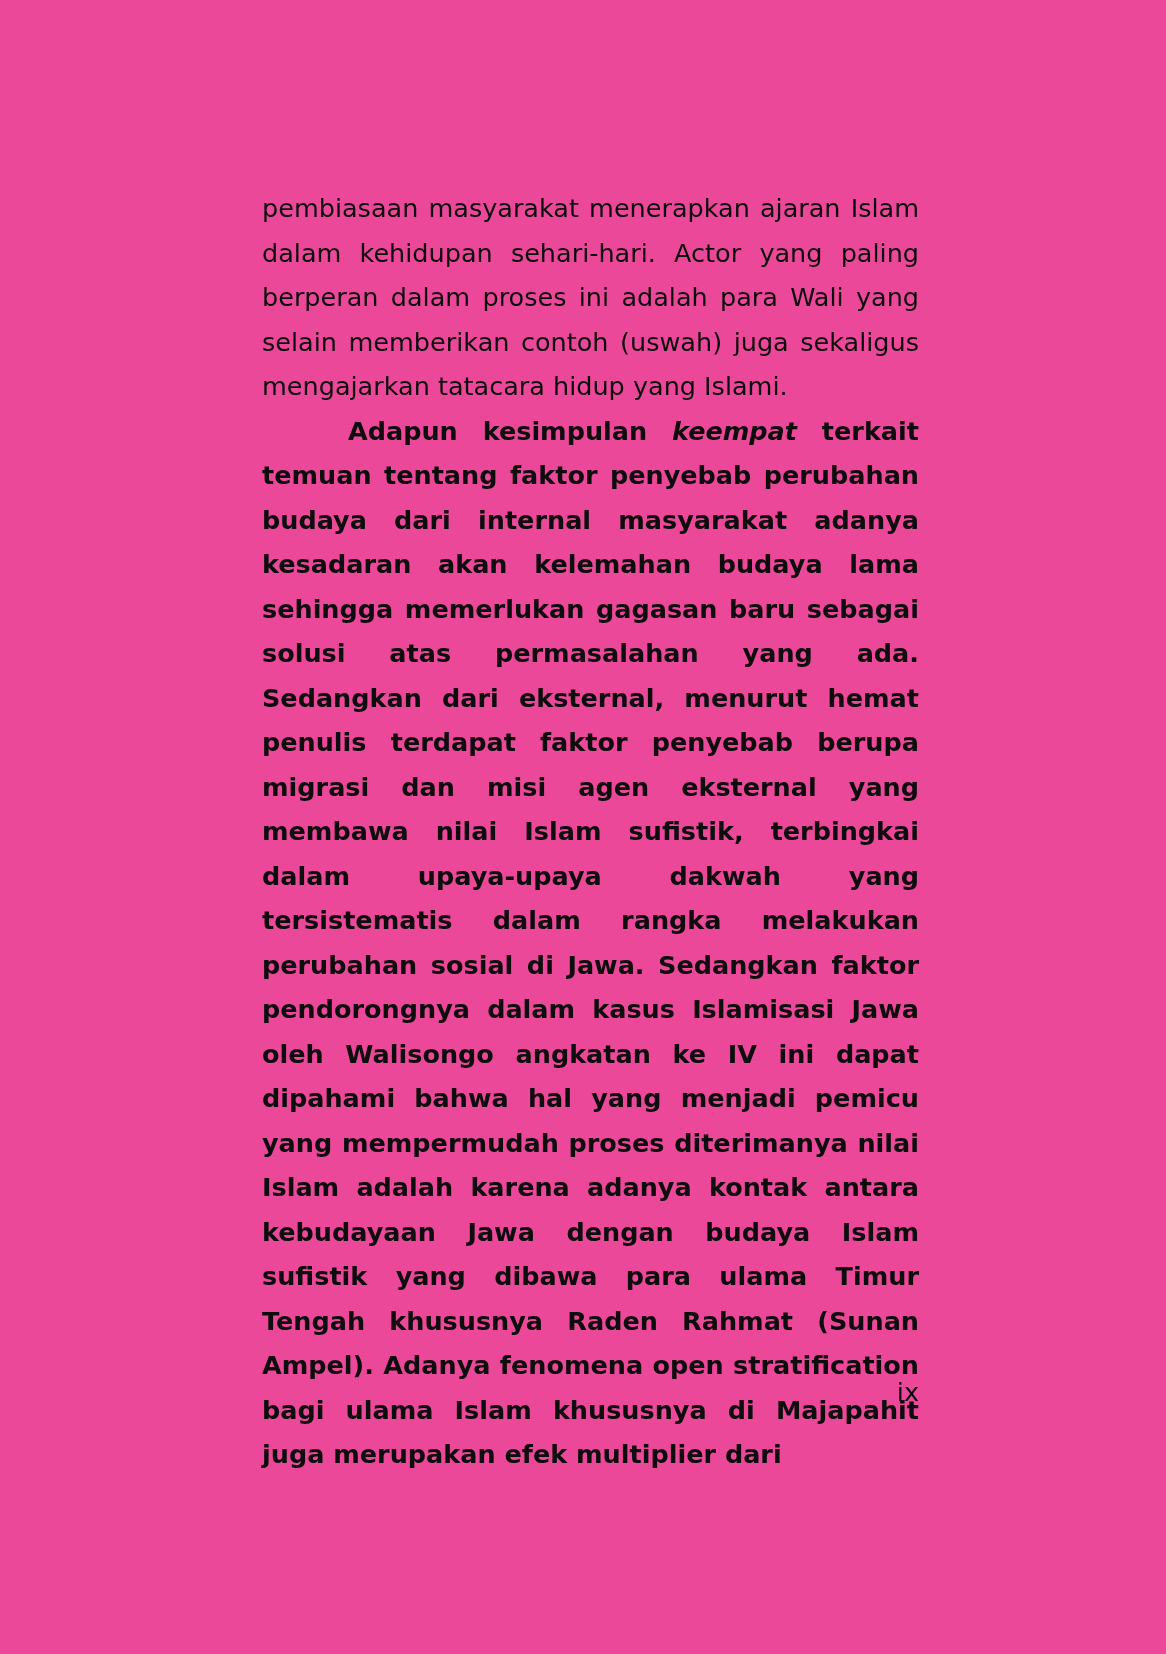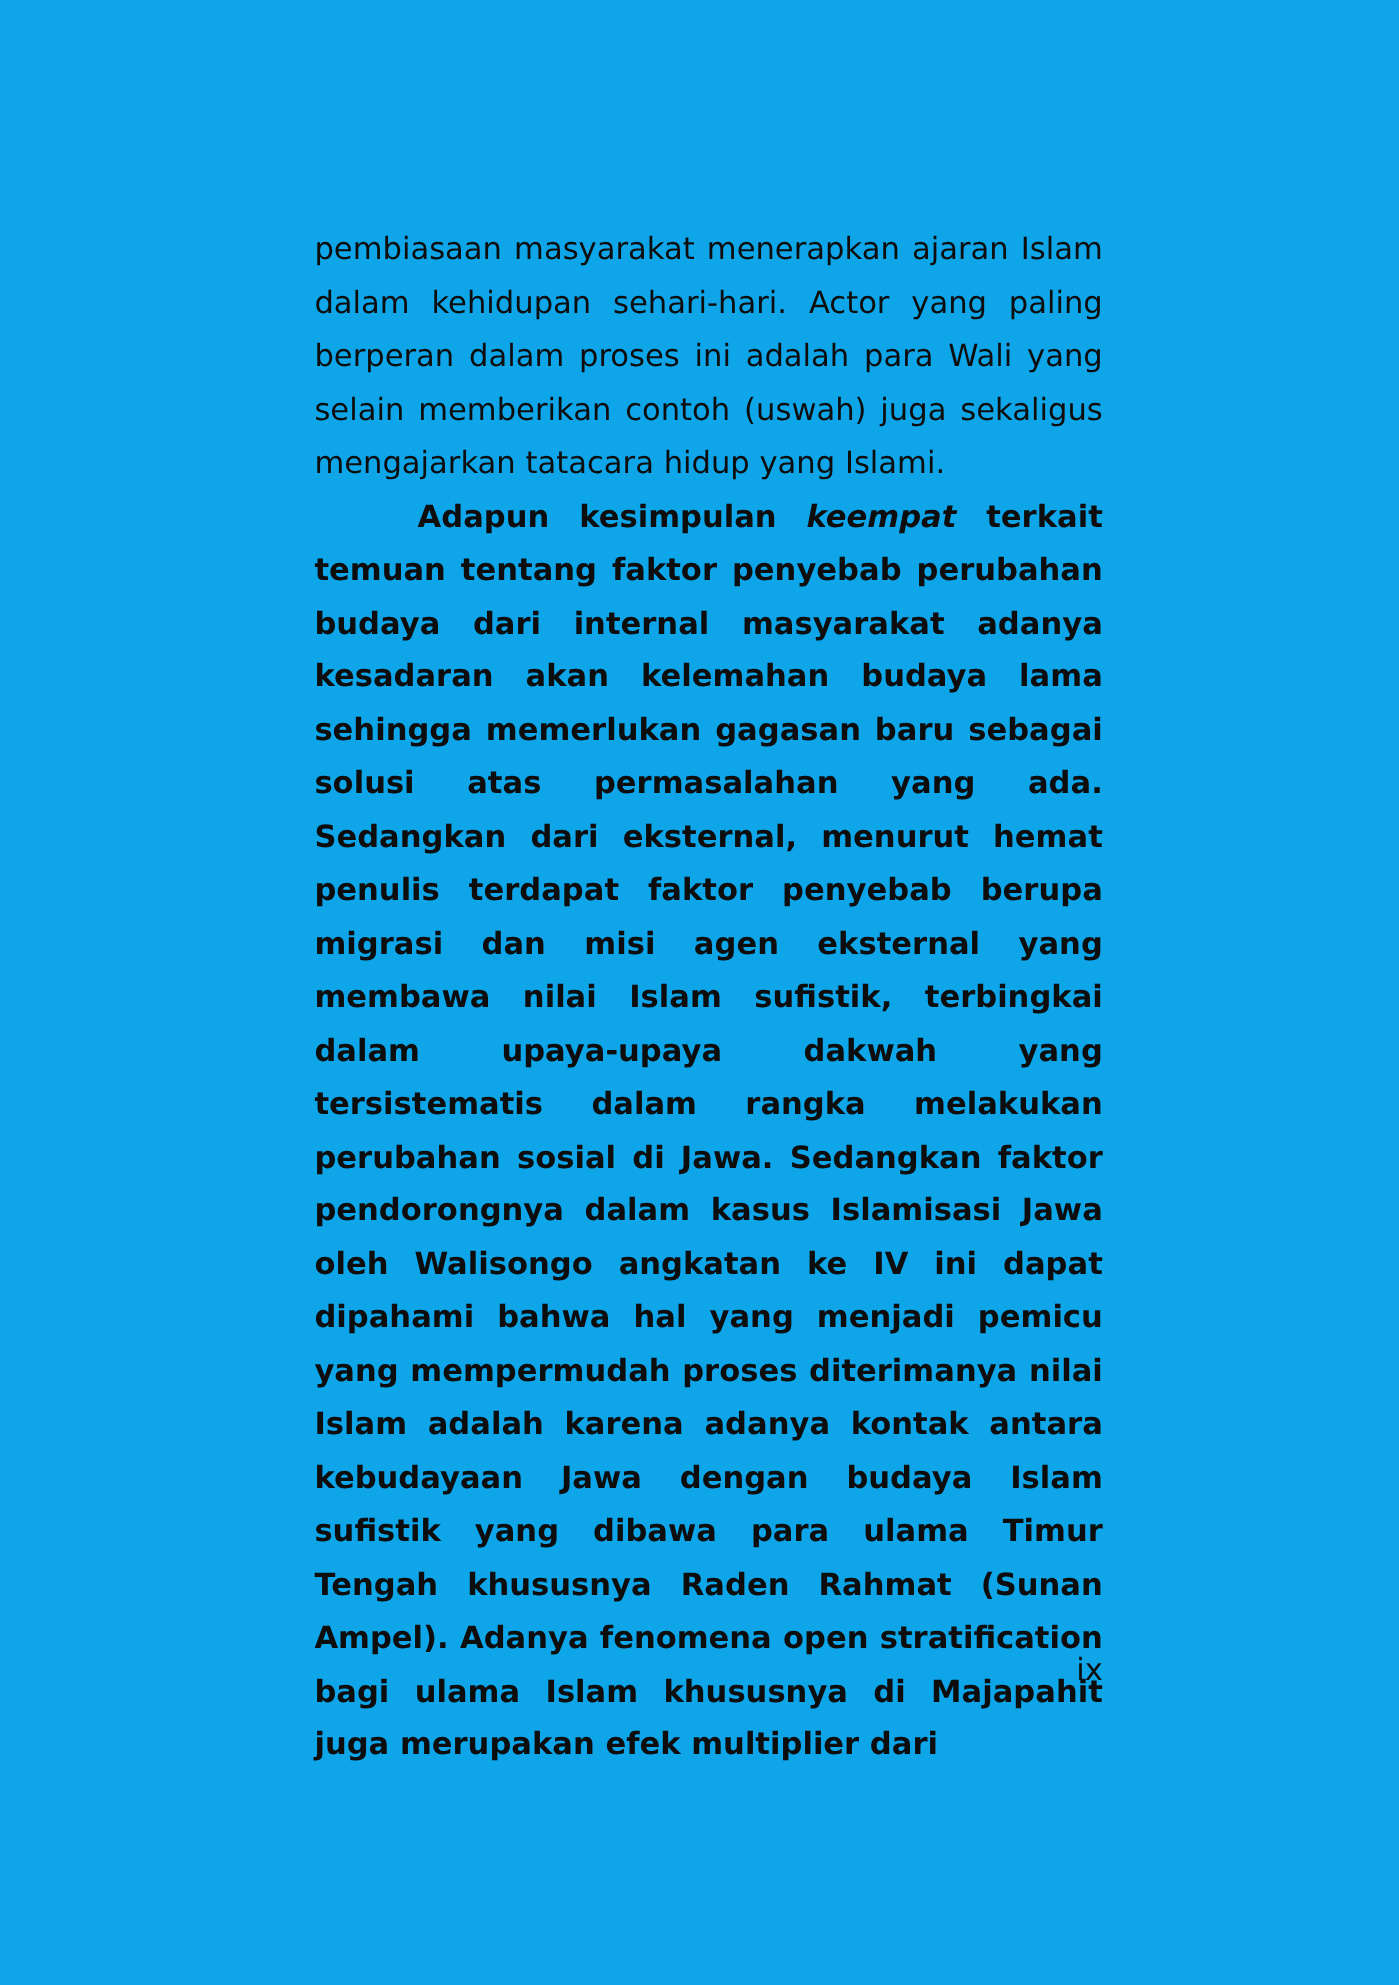--- a/index.html
+++ b/index.html
@@ -6,21 +6,21 @@
   html, body {
     margin: 0;
     padding: 0;
     background: #ffffff;
   }
 
   .page {
     position: relative;
     width: 1166px;
     height: 1654px;
-    background: #0ea5e9;
+    background: #ec4899;
     overflow: hidden;
     box-sizing: border-box;
   }
 
   .text-block {
     position: absolute;
     left: 262px;
     top: 186px;
     width: 657px;
     font-family: "DejaVu Sans", sans-serif;

